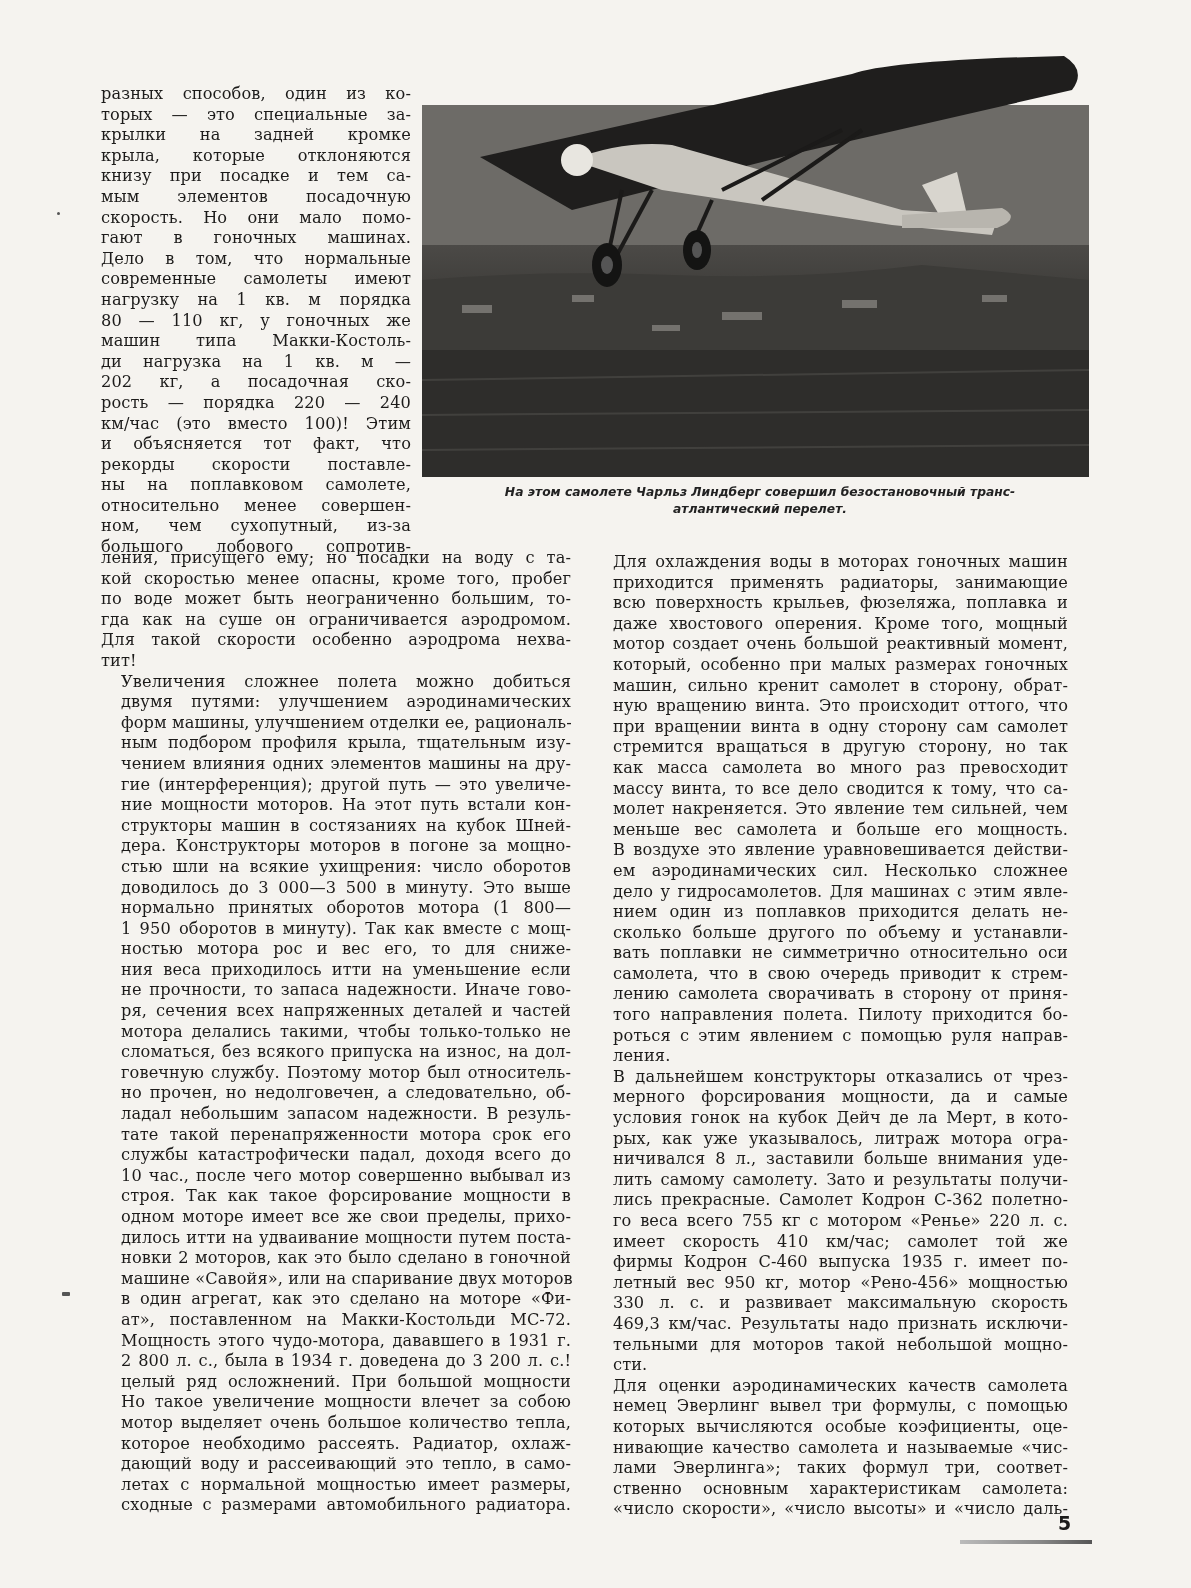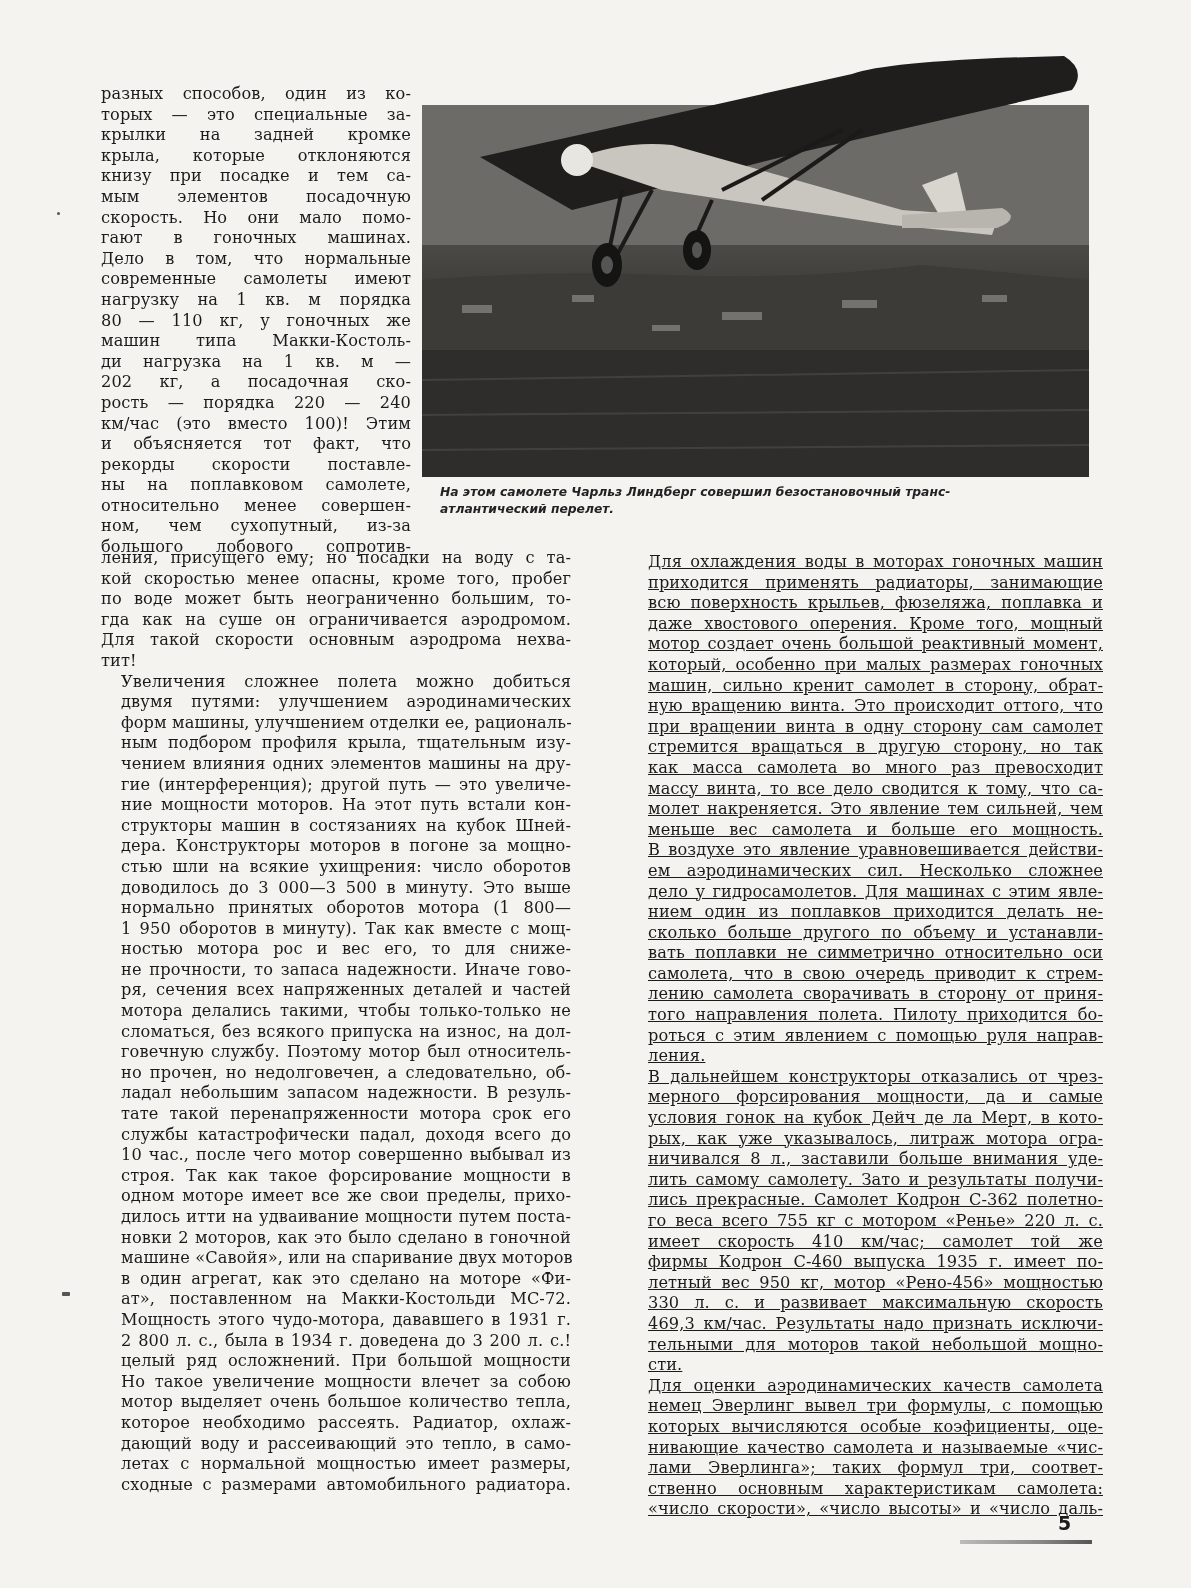--- a/index.html
+++ b/index.html
@@ -14,32 +14,32 @@
     position: absolute;
     font-size: 16.2px; line-height: 20.6px;
     text-align: justify; letter-spacing: 0.1px;
   }
   .col-text p { margin: 0; }
   .col-text p.indent { text-indent: 20px; }
   .line { display: block; text-align: justify; text-align-last: justify; white-space: nowrap; }
   .line.last { text-align-last: left; }
   #top-left { left: 101px; top: 84px; width: 310px; }
   #lower-left { left: 101px; top: 548px; width: 470px; }
-  #right-col { left: 628px; top: 552px; width: 475px; text-decoration: underline; }
+  #right-col { left: 593px; top: 552px; width: 475px; }
   .photo {
     position: absolute; left: 422px; top: 105px; width: 667px; height: 372px;
     background: linear-gradient(180deg, #6b6966 0%, #4e4c49 35%, #3a3936 55%, #2f2e2c 75%, #3d3c39 100%);
     overflow: visible;
   }
   .photo svg { position: absolute; left: 0; top: -55px; overflow: visible; }
   .caption {
     position: absolute; left: 440px; top: 484px; width: 640px;
     font-family: "DejaVu Sans", "Liberation Sans", sans-serif;
     font-style: italic; font-weight: bold; font-size: 12.3px; line-height: 17px;
-    text-align: left; color: #222;
+    text-align: center; color: #222;
   }
   .page-number {
     position: absolute; left: 1058px; top: 1512px;
     font-family: "DejaVu Sans", sans-serif; font-weight: bold; font-size: 19px;
   }
   .bottom-rule {
     position: absolute; left: 960px; top: 1540px; width: 132px; height: 4px;
     background: linear-gradient(90deg, #bbb 0%, #888 60%, #555 100%);
   }
   .speck { position: absolute; width: 3px; height: 3px; background: #555; border-radius: 50%; }
@@ -129,38 +129,39 @@
         <span class="line">большого лобового сопротив-</span>
       </p>
   </div>
 
   <div class="col-text" id="lower-left">
       <p>
         <span class="line">ления, присущего ему; но посадки на воду с та-</span>
         <span class="line">кой скоростью менее опасны, кроме того, пробег</span>
         <span class="line">по воде может быть неограниченно большим, то-</span>
         <span class="line">гда как на суше он ограничивается аэродромом.</span>
-        <span class="line">Для такой скорости основным аэродрома нехва-</span>
+        <span class="line">Для такой скорости особенно аэродрома нехва-</span>
         <span class="line last">тит!</span>
       </p>
       <p class="indent">
         <span class="line">Увеличения сложнее полета можно добиться</span>
         <span class="line">двумя путями: улучшением аэродинамических</span>
         <span class="line">форм машины, улучшением отделки ее, рациональ-</span>
         <span class="line">ным подбором профиля крыла, тщательным изу-</span>
         <span class="line">чением влияния одних элементов машины на дру-</span>
         <span class="line">гие (интерференция); другой путь — это увеличе-</span>
         <span class="line">ние мощности моторов. На этот путь встали кон-</span>
         <span class="line">структоры машин в состязаниях на кубок Шней-</span>
         <span class="line">дера. Конструкторы моторов в погоне за мощно-</span>
         <span class="line">стью шли на всякие ухищрения: число оборотов</span>
         <span class="line">доводилось до 3 000—3 500 в минуту. Это выше</span>
         <span class="line">нормально принятых оборотов мотора (1 800—</span>
         <span class="line">1 950 оборотов в минуту). Так как вместе с мощ-</span>
         <span class="line">ностью мотора рос и вес его, то для сниже-</span>
+        <span class="line">ния веса приходилось итти на уменьшение если</span>
         <span class="line">не прочности, то запаса надежности. Иначе гово-</span>
         <span class="line">ря, сечения всех напряженных деталей и частей</span>
         <span class="line">мотора делались такими, чтобы только-только не</span>
         <span class="line">сломаться, без всякого припуска на износ, на дол-</span>
         <span class="line">говечную службу. Поэтому мотор был относитель-</span>
         <span class="line">но прочен, но недолговечен, а следовательно, об-</span>
         <span class="line">ладал небольшим запасом надежности. В резуль-</span>
         <span class="line">тате такой перенапряженности мотора срок его</span>
         <span class="line">службы катастрофически падал, доходя всего до</span>
         <span class="line">10 час., после чего мотор совершенно выбывал из</span>

